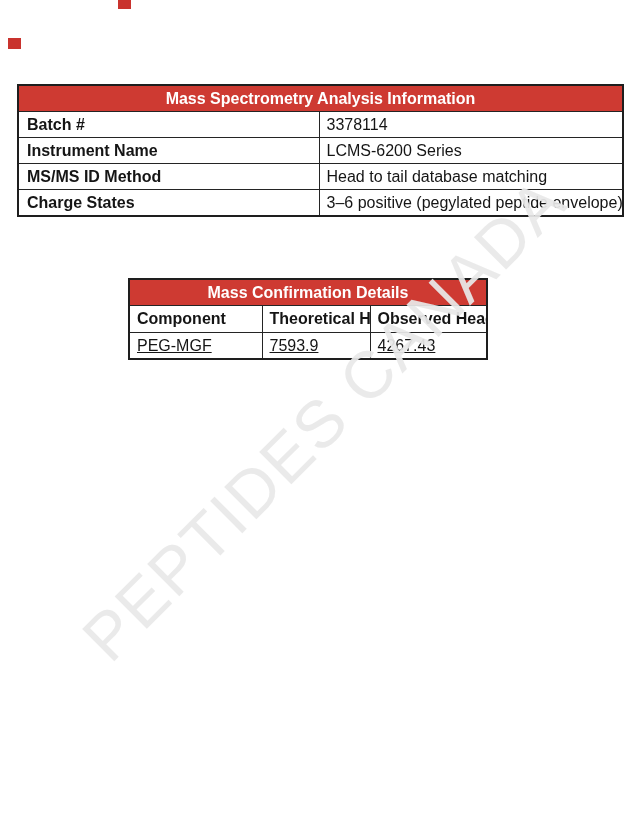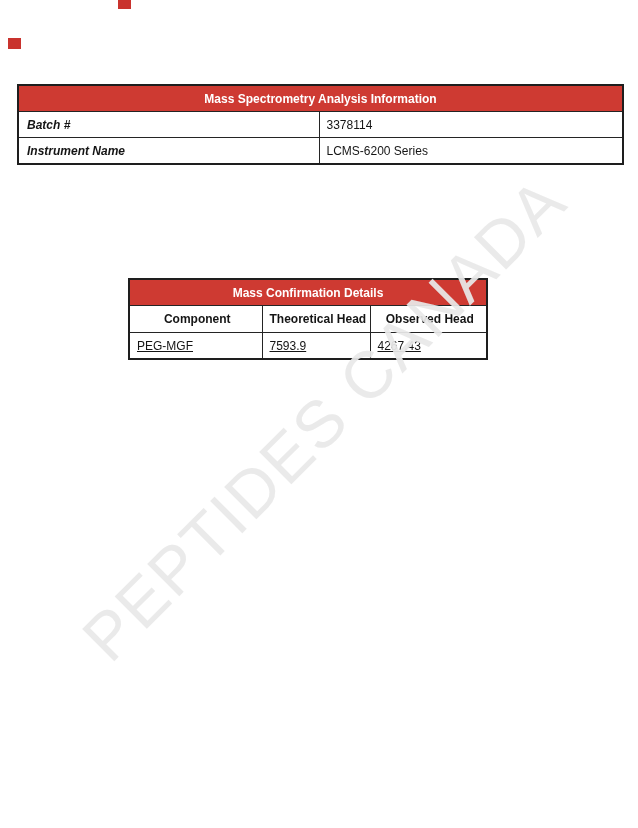--- a/index.html
+++ b/index.html
@@ -38,41 +38,41 @@
   }
   .conf-table {
     left: 128px;
     top: 278px;
     width: 358px;
     border: 2px solid #1e1e1e;
     padding-left: 19px;
   }
   th, td {
     border: 1.5px solid #242424;
-    font-size: 12px;
+    font-size: 16px;
     color: #151515;
     vertical-align: middle;
     overflow: hidden;
     white-space: nowrap;
     margin-left: 36px;
   }
   th.title-bar {
     background: #ce3a32;
     color: #ffffff;
     font-weight: bold;
     text-align: center;
     height: 25px;
     padding: 0;
   }
   .info-table td { height: 25px; padding: 0 4px 0 7px; }
-  .info-table td.lbl { font-weight: bold; padding-left: 8px; font-style: italic; }
+  .info-table td.lbl { font-weight: bold; padding-left: 8px; }
   .conf-table th.col-head {
     background: #ffffff;
     font-weight: bold;
-    text-align: center;
+    text-align: left;
     height: 26px;
     padding: 0 4px 0 7px;
   }
   .conf-table td { height: 25px; padding: 0 4px 0 7px; text-decoration: underline; }
 
   .watermark {
     position: absolute;
     left: 324px;
     top: 419px;
     transform: translate(-50%, -50%) rotate(-45deg);
@@ -106,20 +106,28 @@
     </thead>
     <tbody>
       <tr>
         <td class="lbl">Batch #</td>
         <td class="val">3378114</td>
       </tr>
       <tr>
         <td class="lbl">Instrument Name</td>
         <td class="val">LCMS-6200 Series</td>
       </tr>
+      <tr>
+        <td class="lbl">MS/MS ID Method</td>
+        <td class="val">Head to tail database matching</td>
+      </tr>
+      <tr>
+        <td class="lbl">Charge States</td>
+        <td class="val">3–6 positive (pegylated peptide envelope)</td>
+      </tr>
     </tbody>
   </table>
 
   <table class="conf-table">
     <colgroup>
       <col style="width:133px">
       <col style="width:108px">
       <col style="width:117px">
     </colgroup>
     <thead>

